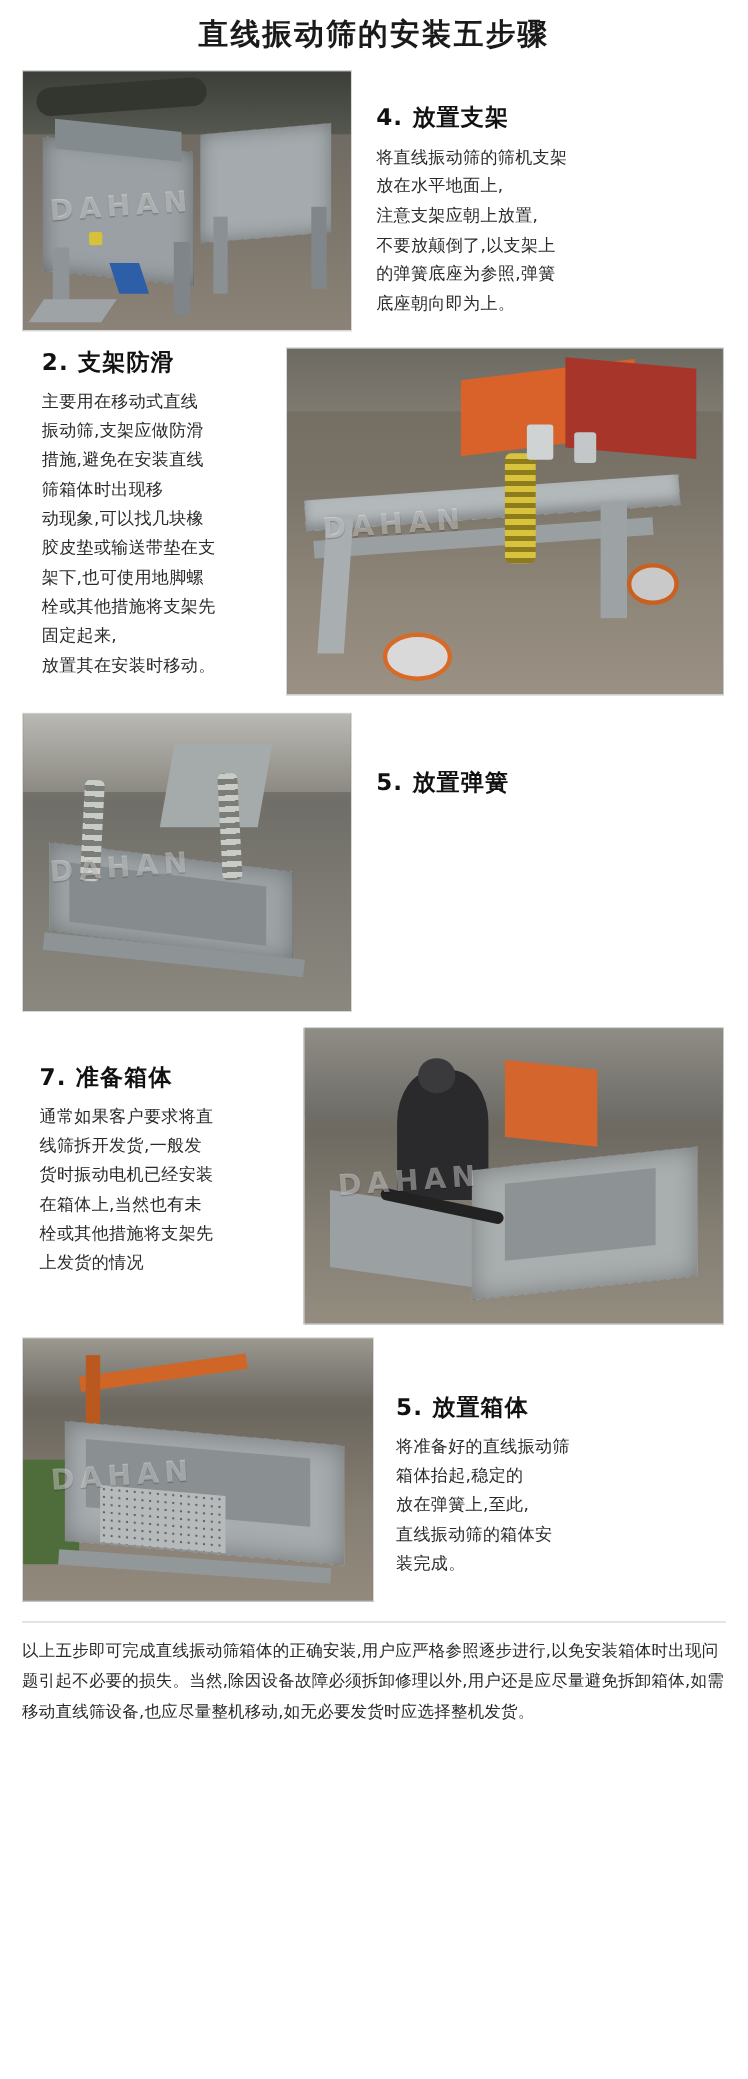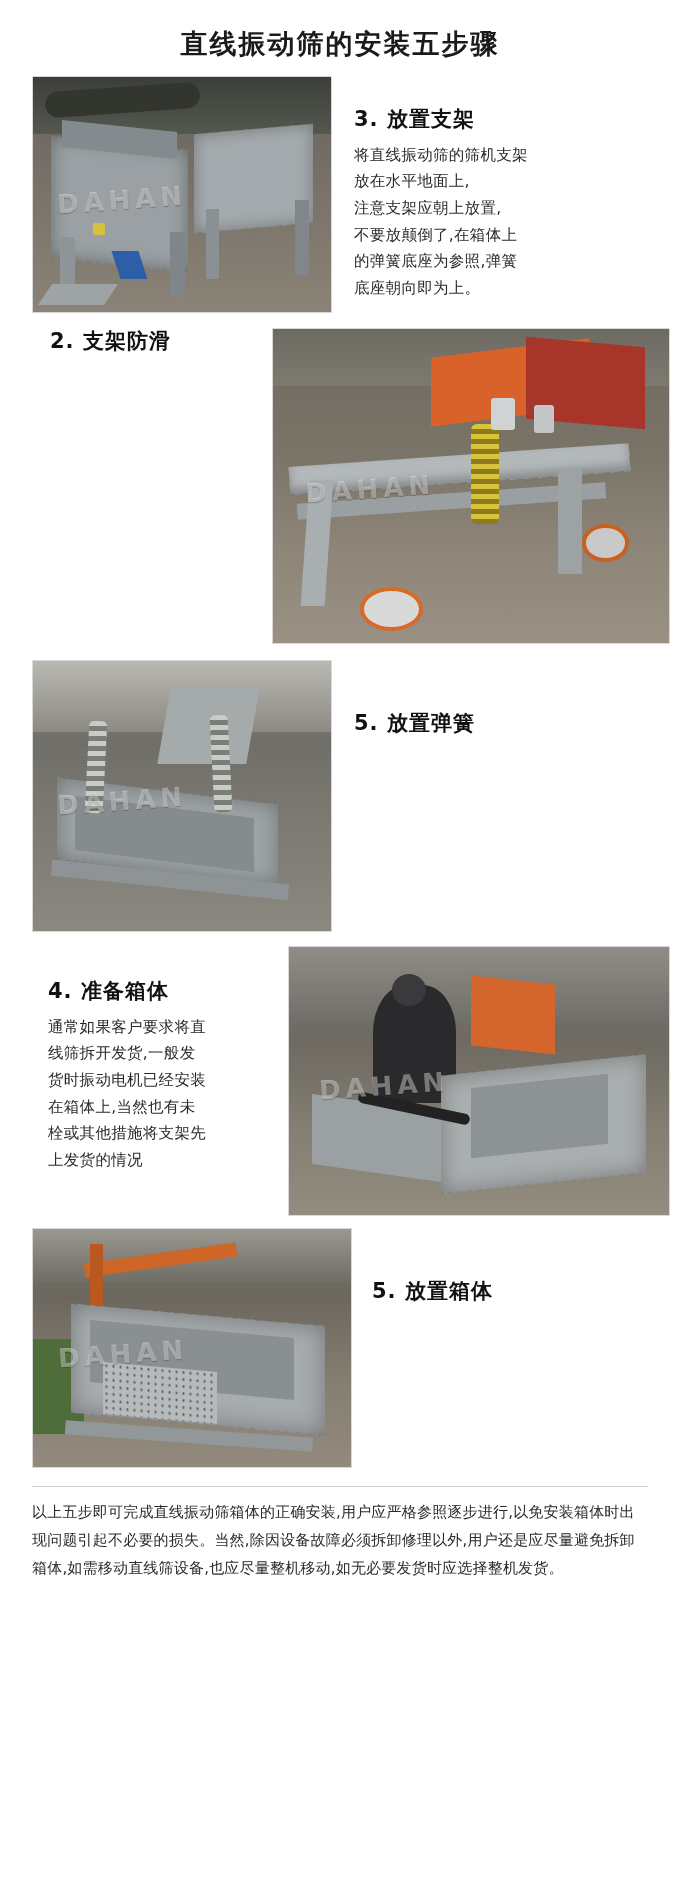--- a/index.html
+++ b/index.html
@@ -12,21 +12,21 @@
     width: 680px;
     min-height: 1890px;
     font-family: "DejaVu Sans", "Liberation Sans", sans-serif;
     color: #222222;
   }
   .page {
     width: 680px;
     min-height: 1890px;
     background: #ffffff;
     position: relative;
-    padding: 12px;
+    padding: 0;
   }
   .title {
     text-align: center;
     font-size: 27px;
     font-weight: bold;
     color: #1a1a1a;
     letter-spacing: 2px;
     padding: 16px 0 14px 0;
     line-height: 1.2;
   }
@@ -201,25 +201,25 @@
         <div class="plate"></div>
           <div class="frameB"></div>
         <div class="legC"></div>
           <div class="legD"></div>
         <div class="blue"></div>
           <div class="ylw"></div>
       </div>
       <div class="watermark">DAHAN</div>
     </div>
     <div class="txtcol">
-      <div class="steptitle">3. 放置支架</div>
+      <div class="steptitle">4. 放置支架</div>
       <div class="steptext">将直线振动筛的筛机支架
 放在水平地面上,
 注意支架应朝上放置,
-不要放颠倒了,在箱体上
+不要放颠倒了,以支架上
 的弹簧底座为参照,弹簧
 底座朝向即为上。</div>
     </div>
   </div>
 
   <div class="step row reverse" id="step2">
     <div class="photo">
       <div class="scene s2">
         <div class="sky"></div>
           <div class="orangeTop"></div>
@@ -231,20 +231,30 @@
         <div class="spring"></div>
           <div class="bolt"></div>
           <div class="bolt2"></div>
         <div class="caster"></div>
           <div class="caster2"></div>
       </div>
       <div class="watermark">DAHAN</div>
     </div>
     <div class="txtcol">
       <div class="steptitle">2. 支架防滑</div>
+      <div class="steptext">主要用在移动式直线
+振动筛,支架应做防滑
+措施,避免在安装直线
+筛箱体时出现移
+动现象,可以找几块橡
+胶皮垫或输送带垫在支
+架下,也可使用地脚螺
+栓或其他措施将支架先
+固定起来,
+放置其在安装时移动。</div>
     </div>
   </div>
 
   <div class="step row" id="step3">
     <div class="photo">
       <div class="scene s3">
         <div class="back"></div>
           <div class="hopper"></div>
         <div class="frame"></div>
           <div class="frameIn"></div>
@@ -267,21 +277,21 @@
         <div class="person"></div>
           <div class="head"></div>
         <div class="box"></div>
           <div class="boxin"></div>
         <div class="tray"></div>
           <div class="cable"></div>
       </div>
       <div class="watermark">DAHAN</div>
     </div>
     <div class="txtcol">
-      <div class="steptitle">4. 准备箱体</div>
+      <div class="steptitle">7. 准备箱体</div>
       <div class="steptext">通常如果客户要求将直
 线筛拆开发货,一般发
 货时振动电机已经安装
 在箱体上,当然也有未
 栓或其他措施将支架先
 上发货的情况</div>
     </div>
   </div>
 
   <div class="step row" id="step5">
@@ -293,18 +303,23 @@
         <div class="green"></div>
         <div class="box"></div>
           <div class="boxin"></div>
           <div class="mesh"></div>
           <div class="bar"></div>
       </div>
       <div class="watermark">DAHAN</div>
     </div>
     <div class="txtcol">
       <div class="steptitle">5. 放置箱体</div>
+      <div class="steptext">将准备好的直线振动筛
+箱体抬起,稳定的
+放在弹簧上,至此,
+直线振动筛的箱体安
+装完成。</div>
     </div>
   </div>
 
   <div class="footer">以上五步即可完成直线振动筛箱体的正确安装,用户应严格参照逐步进行,以免安装箱体时出现问题引起不必要的损失。当然,除因设备故障必须拆卸修理以外,用户还是应尽量避免拆卸箱体,如需移动直线筛设备,也应尽量整机移动,如无必要发货时应选择整机发货。</div>
 
 </div>
 
 </body></html>

